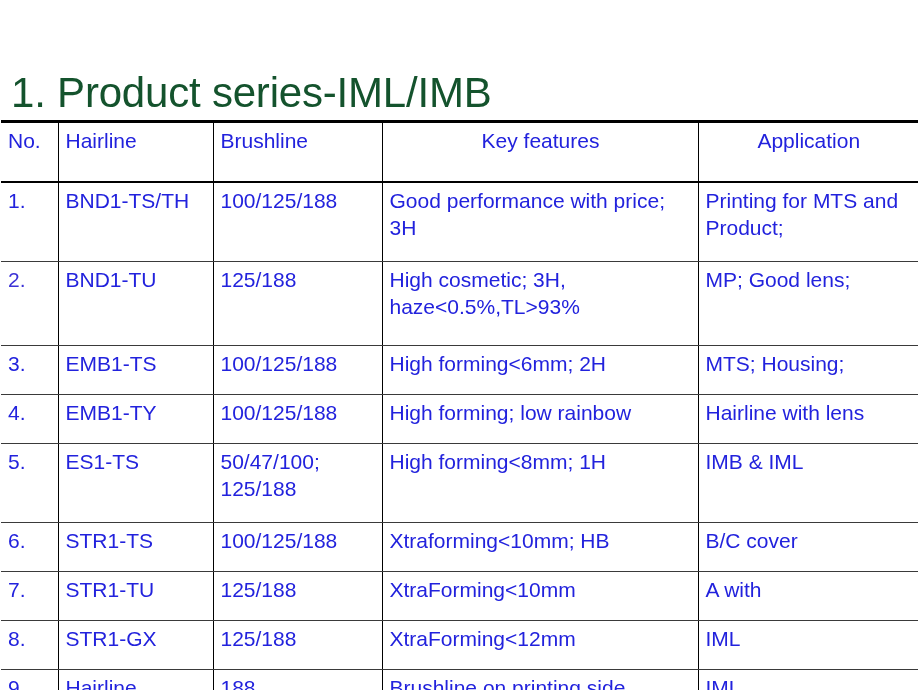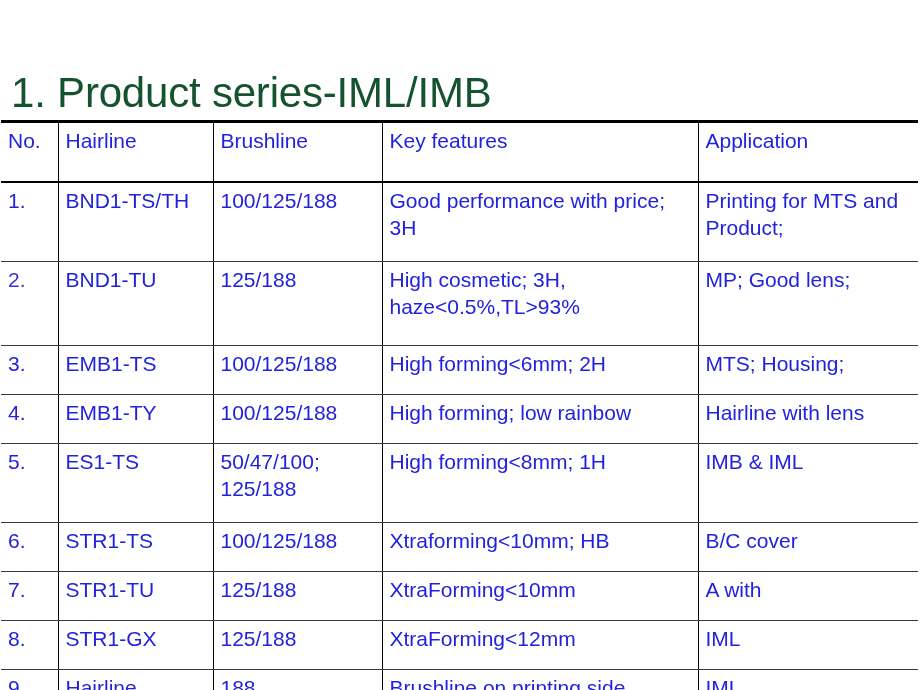--- a/index.html
+++ b/index.html
@@ -80,21 +80,21 @@
   table.product-table tr:last-child > td {
     border-bottom: none;
   }
 
   
   thead th {
     height: 50px;
     border-bottom: 2.5px solid #000000 !important;
     vertical-align: middle;
   }
-  thead th.center { }
+  thead th.center { text-align: center; }
 
   
   td.rownum {
     color: #2b6fc4;
     text-align: left;
     padding-left: 8px;
   }
   tbody tr.r2 td.rownum { color: #3b31d6; }
 
   

